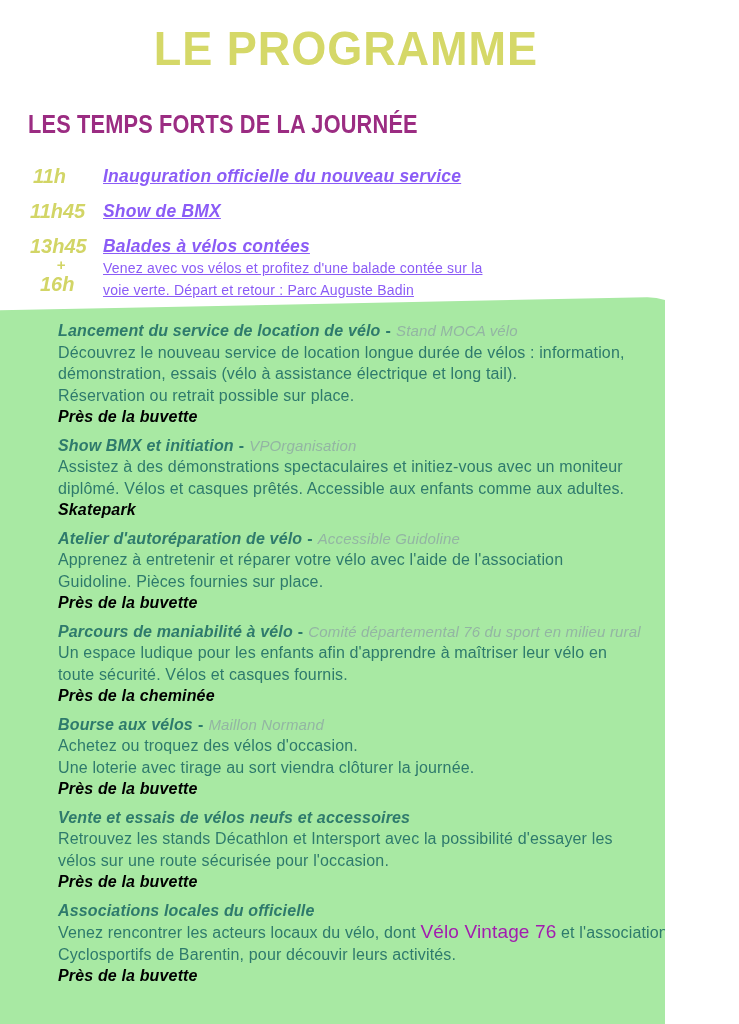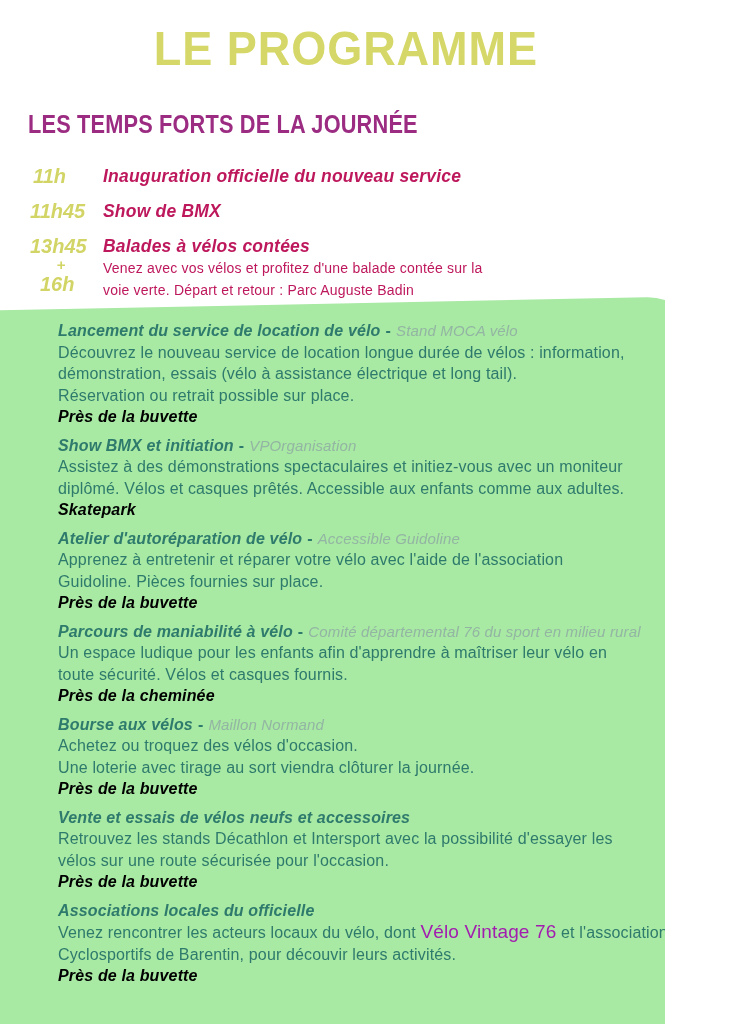--- a/index.html
+++ b/index.html
@@ -24,21 +24,21 @@
   
   .schedule{position:absolute;top:165px;left:30px;width:660px;}
   .sched-row{display:flex;margin-bottom:13px;}
   .sched-time{
     flex:none;width:73px;font-size:20px;font-weight:bold;font-style:italic;
     color:#d2d566;line-height:22px;
   }
   .sched-time .t1{padding-left:3px;}
   .sched-plus{font-size:15px;line-height:16px;text-align:center;width:62px;font-weight:bold;}
   .sched-time .t2{padding-left:10px;line-height:22px;}
-  .sched-body{color:#be185d;}
+  .sched-body{color:#8b5cf6;text-decoration:underline;}
   .sched-title{font-size:17.5px;font-weight:bold;font-style:italic;line-height:22px;letter-spacing:.2px;}
   .sched-desc{font-size:14px;line-height:22px;letter-spacing:.2px;}
   
   .green-box{
     position:absolute;left:-45px;top:296px;width:764px;height:815px;
     background:#a8e9a3;border-radius:34px 58px 0 0;
     transform:rotate(-1.15deg);transform-origin:100% 726px;
   }
   
   .events{position:absolute;top:320px;left:58px;width:645px;}

